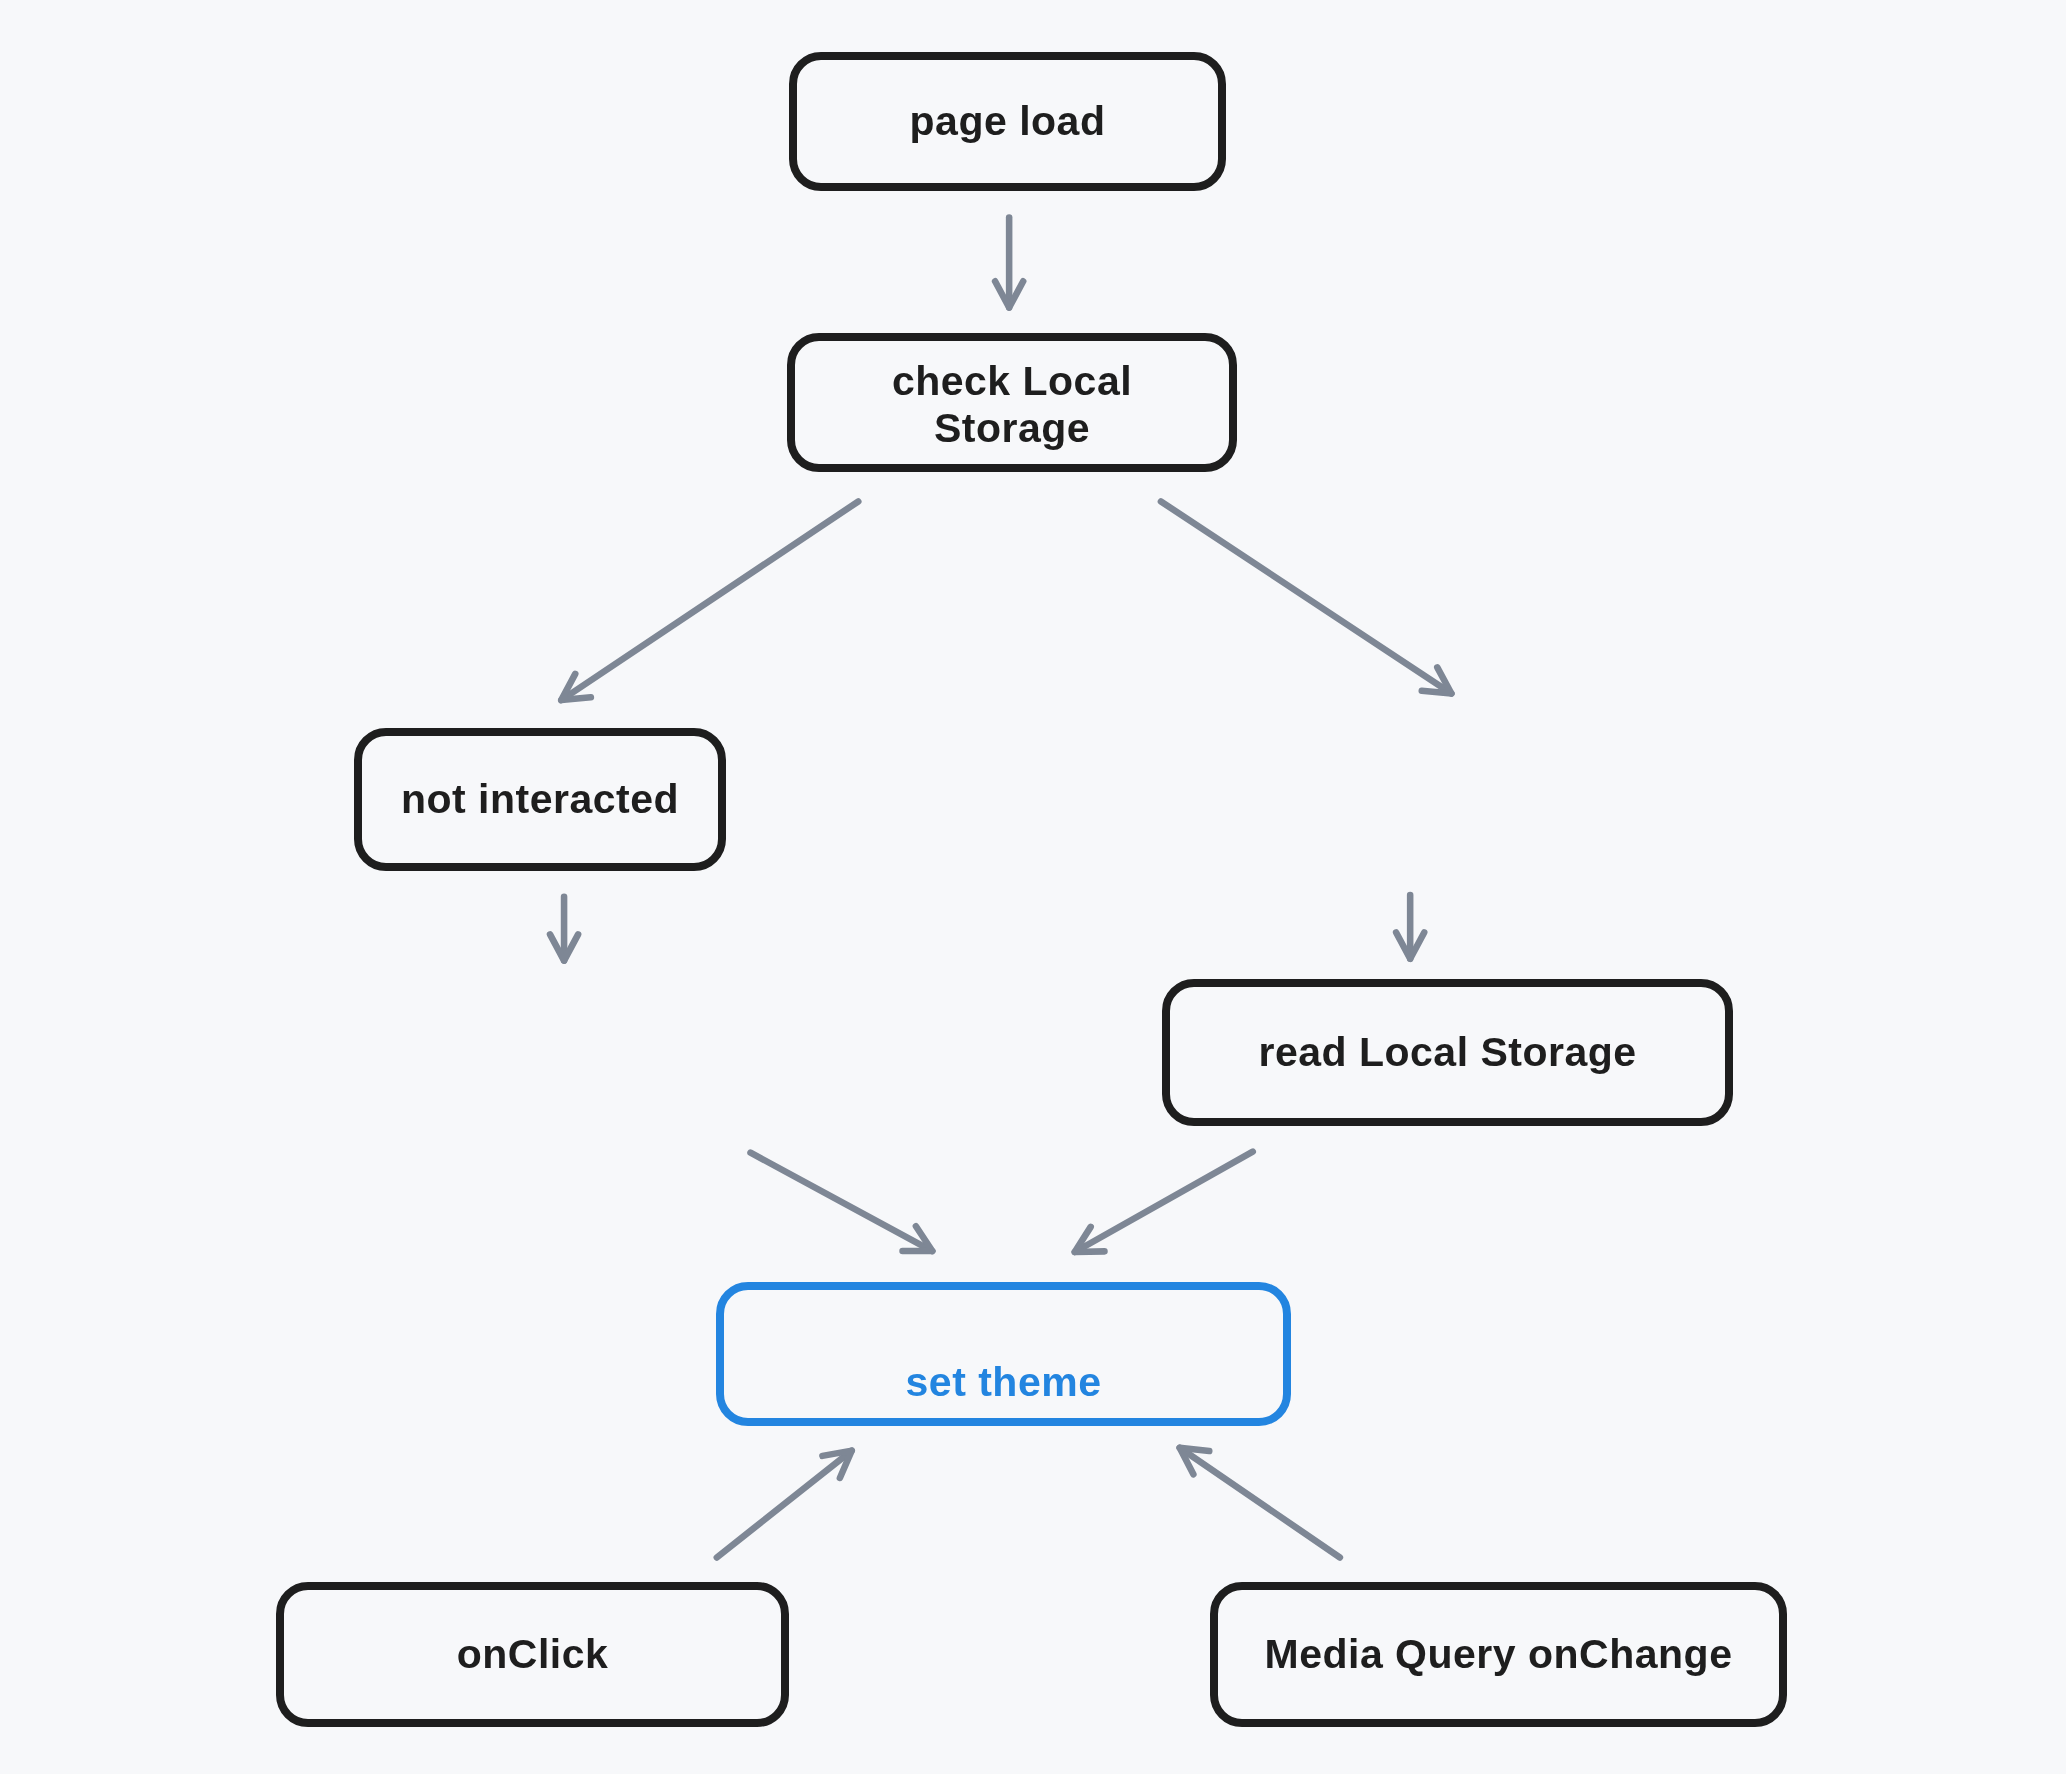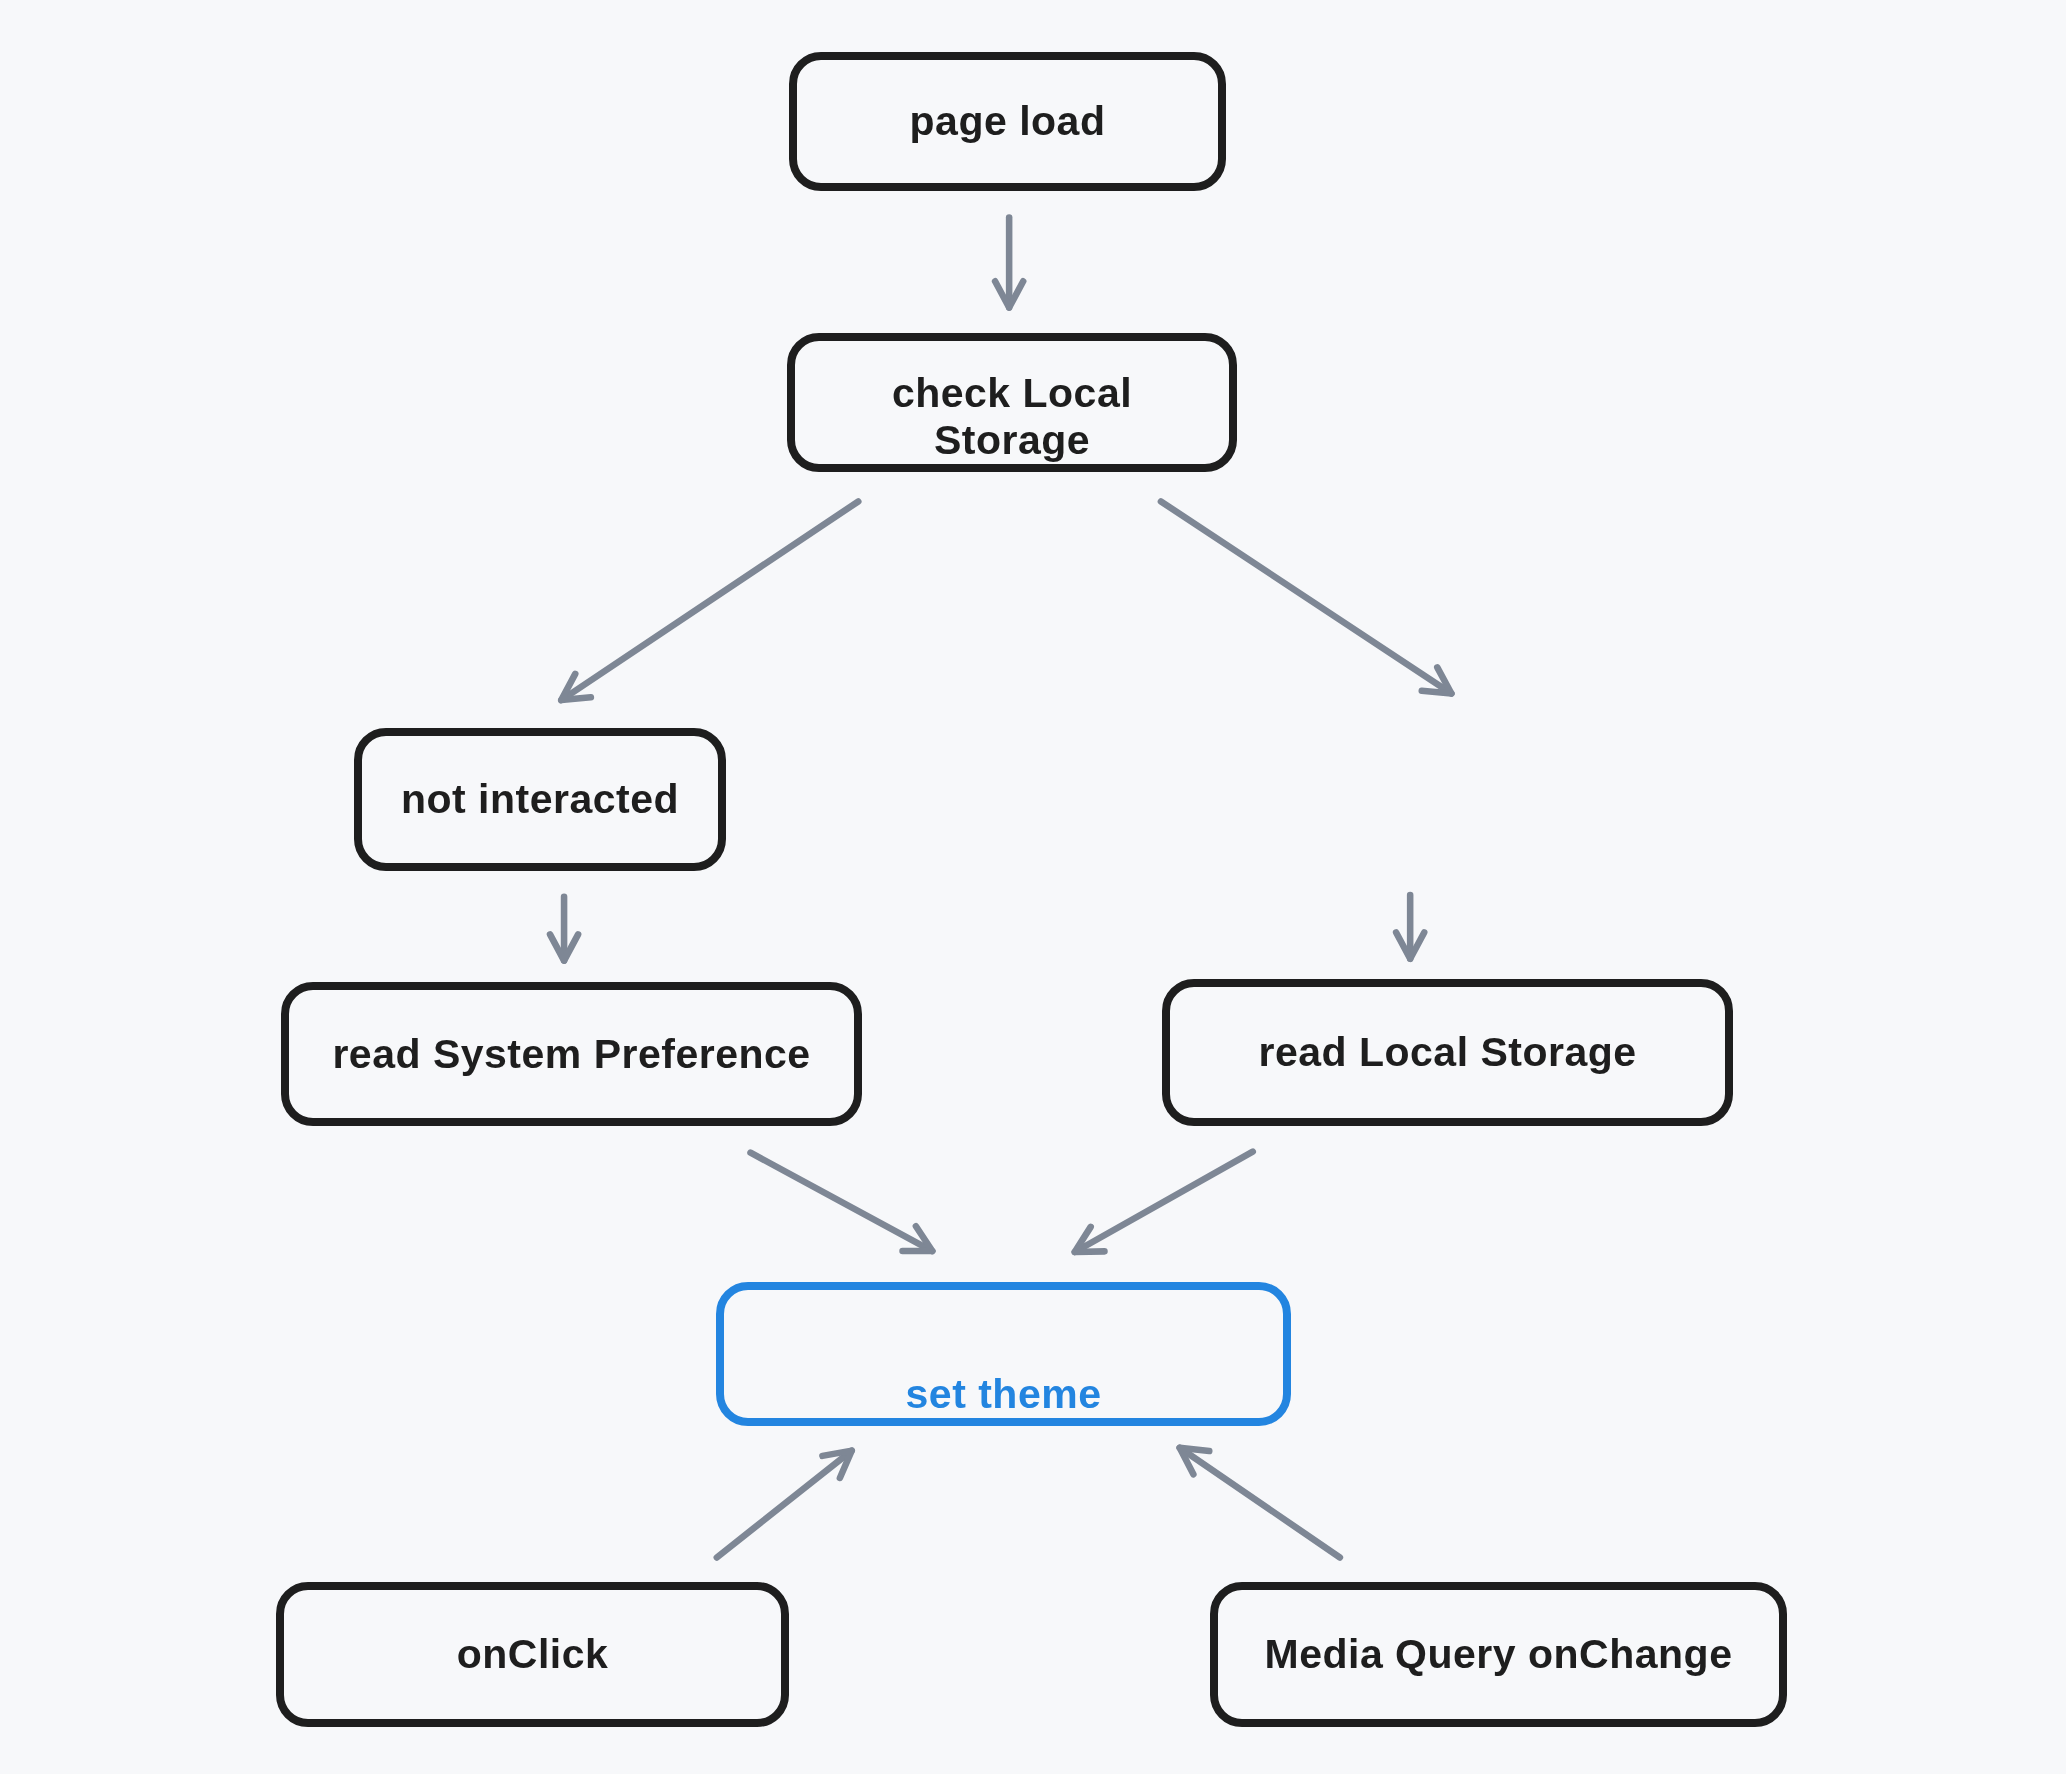--- a/index.html
+++ b/index.html
@@ -49,21 +49,21 @@
     align-items: center;
     justify-content: center;
     border: 8.4px solid var(--node-stroke);
     border-radius: 32px;
     color: var(--node-text);
     font-size: 41px;
     font-weight: 700;
     letter-spacing: 0.5px;
     text-align: center;
     background: transparent;
-    padding: 0 19px;
+    padding: 12px 19px;
   }
   .node--accent {
     border-color: var(--accent-stroke);
     color: var(--accent-text);
     align-items: flex-end;
   }
 </style>
 </head>
 <body>
 
@@ -93,23 +93,20 @@
 
   <div class="node" style="left:787px; top:333px; width:450px; height:139px;align-items:flex-end;">
     <span>check Local Storage</span>
   </div>
 
   <div class="node" style="left:354px; top:728px; width:372px; height:143px;">
     <span>not interacted</span>
   </div>
 
 
-  <div class="node" style="left:281px; top:982px; width:581px; height:144px;">
-    <span>read System Preference</span>
-  </div>
 
   <div class="node" style="left:1162px; top:979px; width:571px; height:147px;">
     <span>read Local Storage</span>
   </div>
 
   <div class="node node--accent" style="left:716px; top:1282px; width:575px; height:144px;">
     <span>set theme</span>
   </div>
 
   <div class="node" style="left:276px; top:1582px; width:513px; height:145px;">

